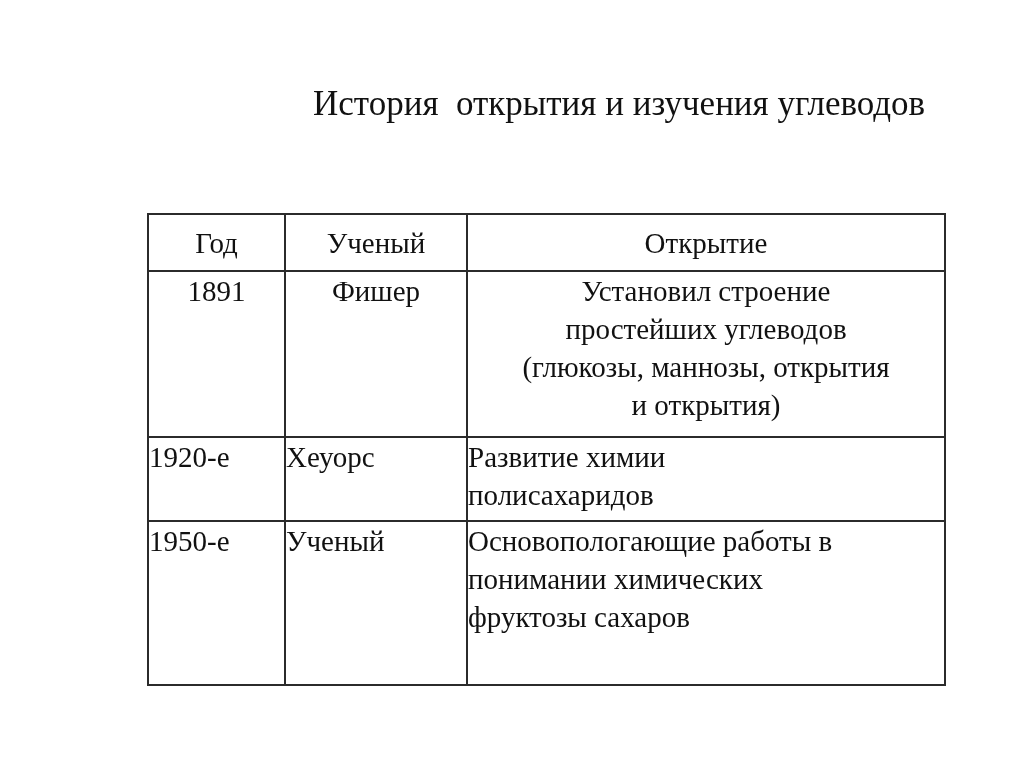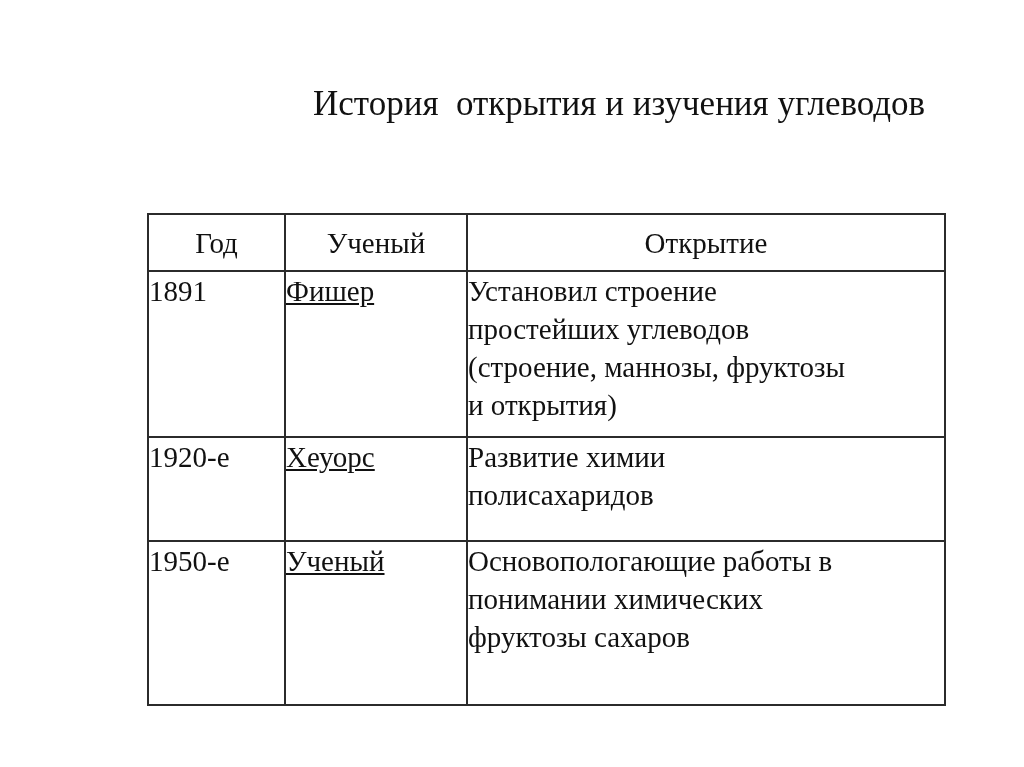--- a/index.html
+++ b/index.html
@@ -42,24 +42,24 @@
     }
     table.history th {
       height: 55px;
       text-align: center;
       vertical-align: middle;
     }
     col.c-year { width: 137px; }
     col.c-sci { width: 182px; }
     col.c-disc { width: 478px; }
     td.year { padding: 9px 0 0 6px; }
-    td.sci { padding: 9px 0 0 10px; text-decoration: underline; }
+    td.sci { padding: 9px 0 0 10px; }
     td.disc { padding: 9px 8px 0 12px; }
-    tr.r1 td { height: 166px; box-sizing: border-box; }
-    tr.r2 td { height: 104px; box-sizing: border-box; }
+    tr.r1 td { height: 166px; box-sizing: border-box; text-align: center; }
+    tr.r2 td { height: 84px; box-sizing: border-box; }
     tr.r3 td { height: 164px; box-sizing: border-box; }
     .line { display: block; white-space: nowrap; }
   </style>
 </head>
 <body>
 
 <div class="title">История  открытия и изучения углеводов</div>
 
 <table class="history">
   <colgroup>
@@ -74,21 +74,21 @@
       <th>Открытие</th>
     </tr>
   </thead>
   <tbody>
     <tr class="r1">
       <td class="year">1891</td>
       <td class="sci">Фишер</td>
       <td class="disc">
         <span class="line">Установил строение</span>
         <span class="line">простейших углеводов</span>
-        <span class="line">(строение, маннозы, фруктозы</span>
+        <span class="line">(глюкозы, маннозы, открытия</span>
         <span class="line">и открытия)</span>
       </td>
     </tr>
     <tr class="r2">
       <td class="year">1920-е</td>
       <td class="sci">Хеуорс</td>
       <td class="disc">
         <span class="line">Развитие химии</span>
         <span class="line">полисахаридов</span>
       </td>

